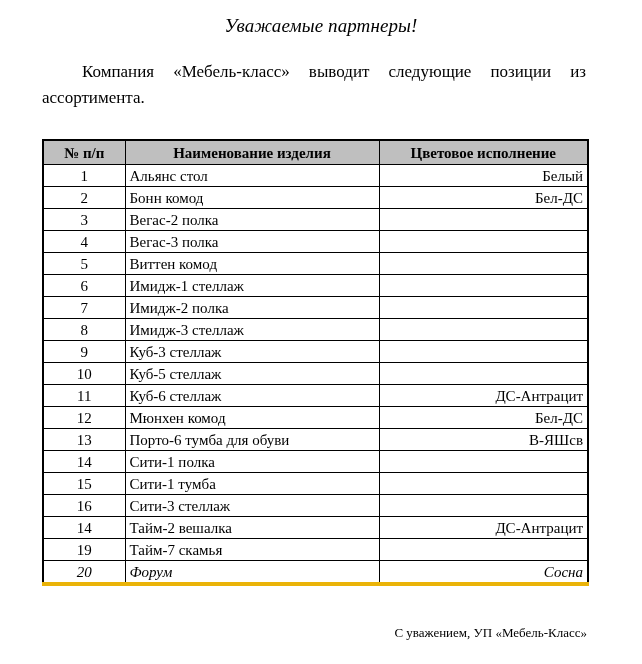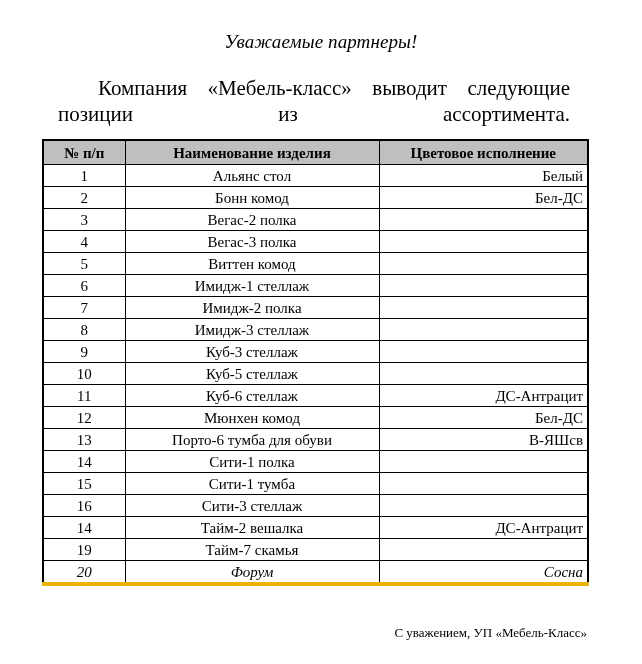--- a/index.html
+++ b/index.html
@@ -12,35 +12,35 @@
     height: 664px;
     font-family: "Liberation Serif", "DejaVu Serif", serif;
     color: #000000;
     overflow: hidden;
     position: relative;
   }
   .page {
     width: 642px;
     height: 664px;
     box-sizing: border-box;
-    padding: 16px;
+    padding: 0;
     position: relative;
   }
   .doc-title {
     text-align: center;
     font-style: italic;
     font-size: 19px;
     line-height: 1;
     padding-top: 16px;
     letter-spacing: 0.1px;
   }
   .intro {
     margin: 0;
     padding: 0 56px 0 42px;
-    font-size: 21px;
+    font-size: 17px;
     line-height: 26px;
     text-align: justify;
     text-justify: inter-word;
     text-indent: 40px;
     padding-top: 24px;
     word-spacing: 1px;
   }
   .intro::after {
     content: "";
     display: inline-block;
@@ -76,21 +76,21 @@
     line-height: 22px;
     font-size: 15px;
   }
   col.c-num { width: 82px; }
   col.c-name { width: 254px; }
   col.c-color { width: 209px; }
   td.num {
     text-align: center;
   }
   td.name {
-    text-align: center;
+    text-align: left;
     padding-left: 6px;
   }
   td.color {
     text-align: right;
     margin-left: 16px;
   }
   table.items tbody tr:last-child td {
     border-bottom: 4px solid #eab308;
     font-style: italic;
   }

